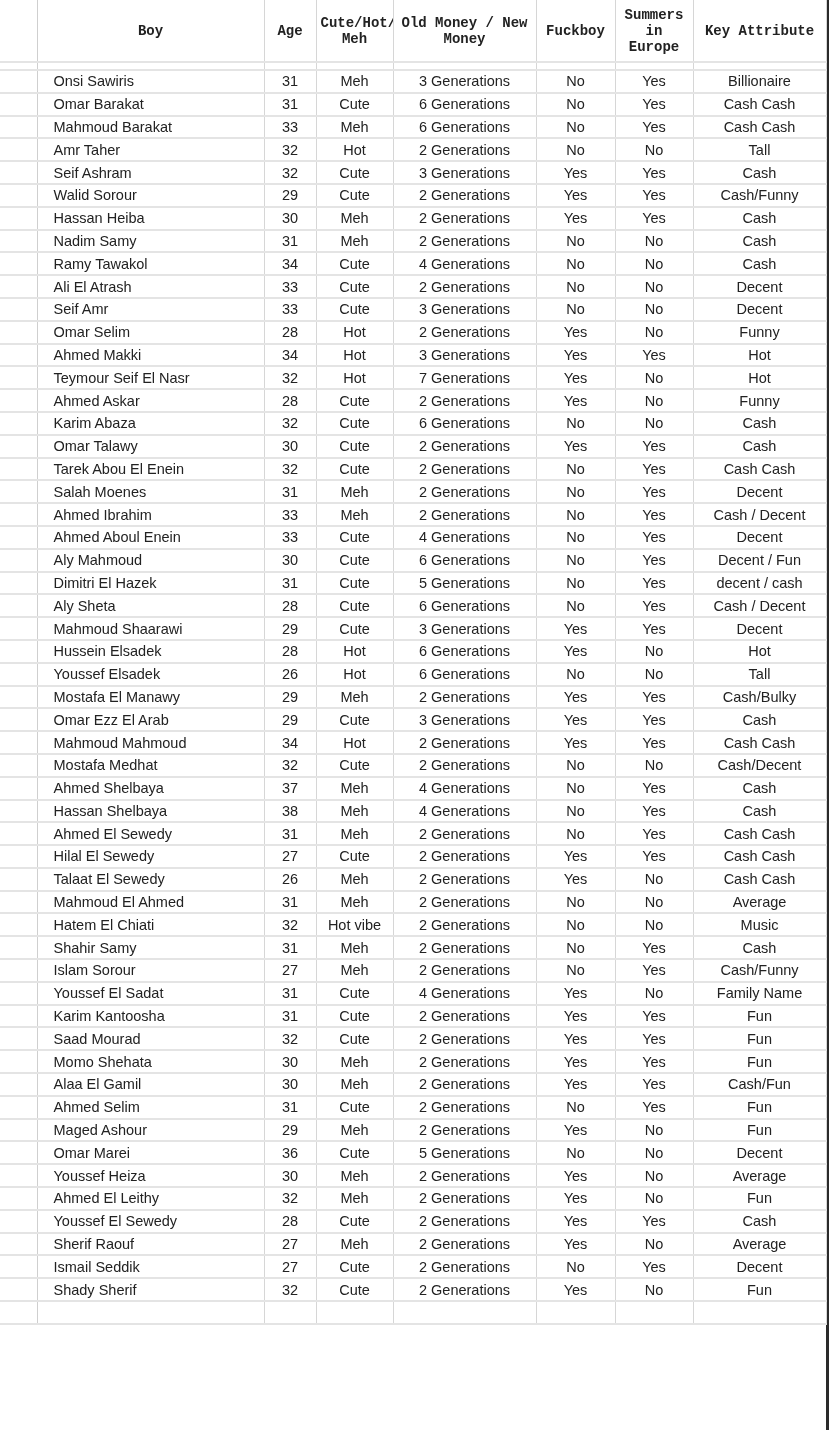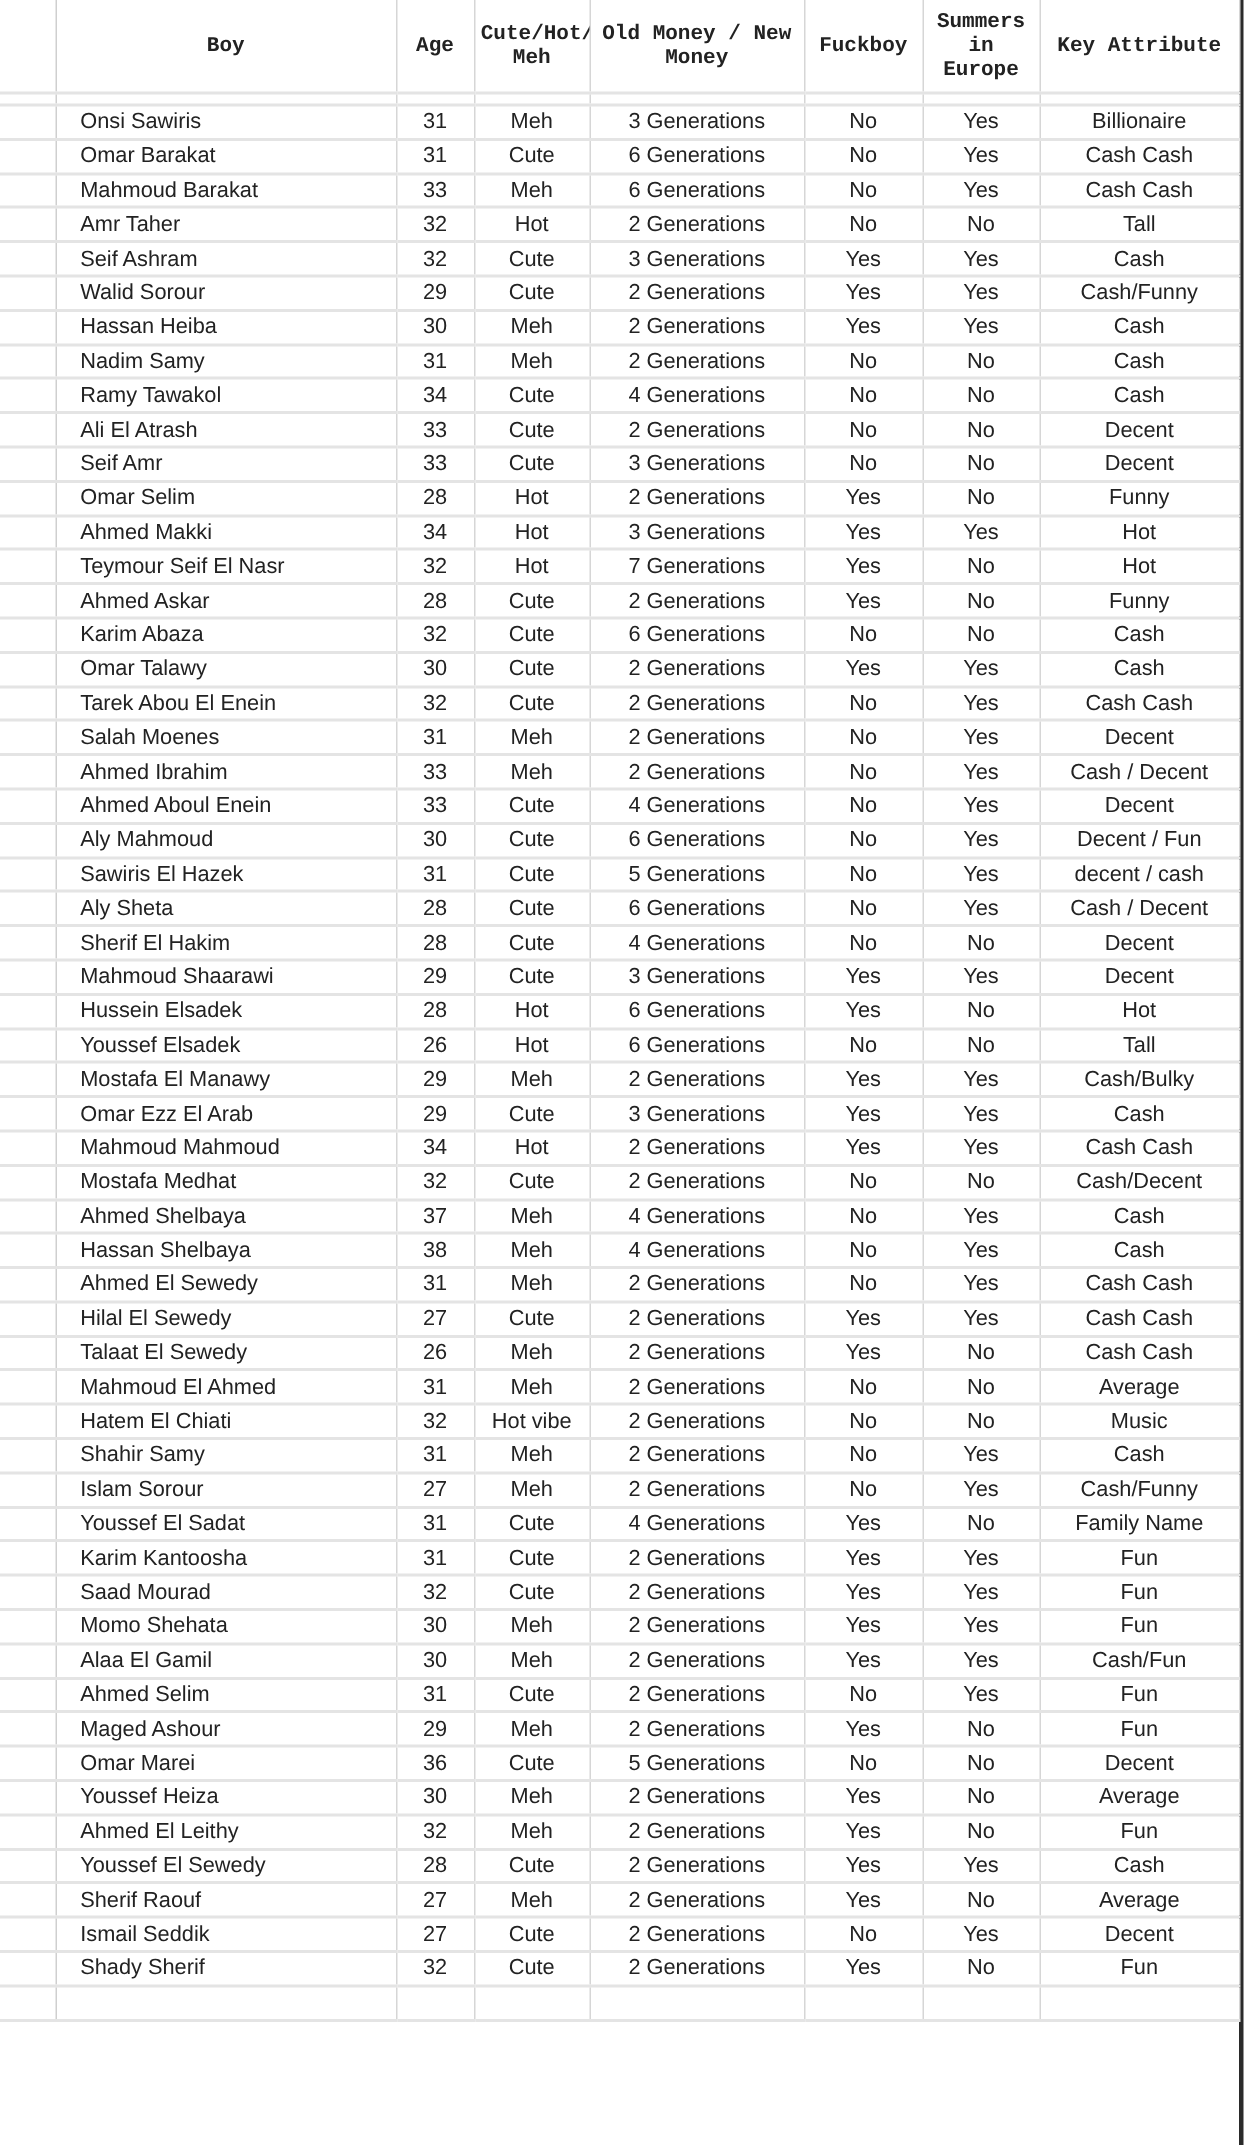--- a/index.html
+++ b/index.html
@@ -281,47 +281,37 @@
           <td class="name">Aly Mahmoud</td>
           <td class="ctr">30</td>
           <td class="ctr">Cute</td>
           <td class="ctr">6 Generations</td>
           <td class="ctr">No</td>
           <td class="ctr">Yes</td>
           <td class="ctr">Decent / Fun</td>
         </tr>
         <tr>
           <td class="c0"></td>
-          <td class="name">Sawiris El Hazek</td>
+          <td class="name">Dimitri El Hazek</td>
           <td class="ctr">31</td>
           <td class="ctr">Cute</td>
           <td class="ctr">5 Generations</td>
           <td class="ctr">No</td>
           <td class="ctr">Yes</td>
           <td class="ctr">decent / cash</td>
         </tr>
         <tr>
           <td class="c0"></td>
           <td class="name">Aly Sheta</td>
           <td class="ctr">28</td>
           <td class="ctr">Cute</td>
           <td class="ctr">6 Generations</td>
           <td class="ctr">No</td>
           <td class="ctr">Yes</td>
           <td class="ctr">Cash / Decent</td>
-        </tr>
-        <tr>
-          <td class="c0"></td>
-          <td class="name">Sherif El Hakim</td>
-          <td class="ctr">28</td>
-          <td class="ctr">Cute</td>
-          <td class="ctr">4 Generations</td>
-          <td class="ctr">No</td>
-          <td class="ctr">No</td>
-          <td class="ctr">Decent</td>
         </tr>
         <tr>
           <td class="c0"></td>
           <td class="name">Mahmoud Shaarawi</td>
           <td class="ctr">29</td>
           <td class="ctr">Cute</td>
           <td class="ctr">3 Generations</td>
           <td class="ctr">Yes</td>
           <td class="ctr">Yes</td>
           <td class="ctr">Decent</td>

